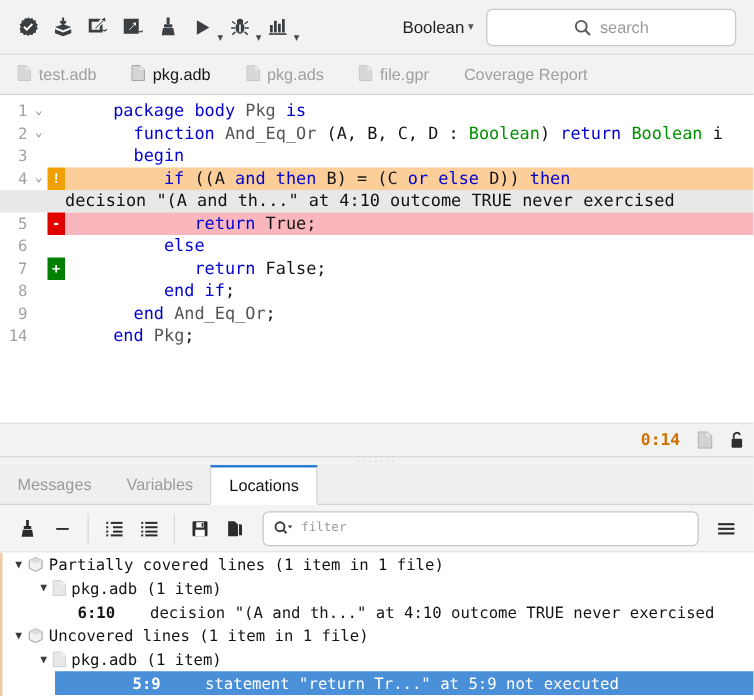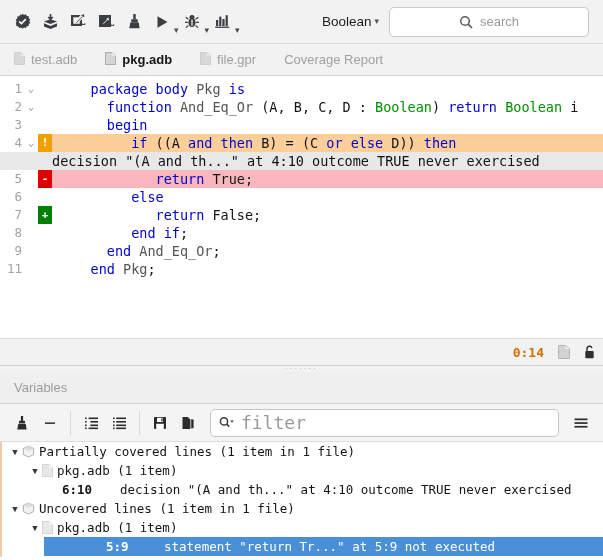--- a/index.html
+++ b/index.html
@@ -63,21 +63,21 @@
     display: flex;
     align-items: stretch;
   }
   .ftab {
     display: flex; align-items: center; gap: 6px;
     padding: 0 14px;
     font-size: 13px;
     color: #a0a0a0;
     cursor: pointer;
   }
-  .ftab.active { color: #151515; font-weight: bold; }
+  .ftab.active { color: #151515; font-weight: normal; }
   .ftab .doc-ico { opacity: .45; }
   .ftab.active .doc-ico { opacity: .8; }
 
   
   #editor {
     position: relative;
     height: 262px;
     background: #ffffff;
     overflow: hidden;
     font-family: "DejaVu Sans Mono", "Liberation Mono", monospace;
@@ -201,21 +201,21 @@
     margin: 0 8px;
     background: #fff;
     border: 1px solid #c6c6c6;
     border-radius: 5px;
     display: flex; align-items: center;
     padding: 0 8px;
     max-width: 360px;
   }
   #filter-text {
     font-family: "DejaVu Sans Mono", monospace;
-    font-size: 18px; color: #9a9a9a; margin-left: 6px;
+    font-size: 10px; color: #9a9a9a; margin-left: 6px;
   }
   #hamburger { margin-left:auto; }
 
   
   #tree {
     background: #ffffff;
     font-family: "DejaVu Sans Mono", monospace;
     font-size: 12.5px;
     color: #141414;
     height: 115px;
@@ -338,20 +338,29 @@
     <span>test.adb</span>
   </div>
   <div class="ftab active">
     <span class="doc-ico">
       <svg width="11" height="13" viewBox="0 0 11 13">
           <path fill="#cfcfcf" stroke="#7f7f7f" stroke-width=".7" d="M.5.5h6.6L10.5 4v8.5H.5z"></path>
           <path fill="#efefef" d="M7 .7V4h3.3z"></path>
         </svg>
     </span>
     <span>pkg.adb</span>
+  </div>
+  <div class="ftab">
+    <span class="doc-ico">
+      <svg width="11" height="13" viewBox="0 0 11 13">
+          <path fill="#b9b9b9" stroke="#8f8f8f" stroke-width=".7" d="M.5.5h6.6L10.5 4v8.5H.5z"></path>
+          <path fill="#e6e6e6" d="M7 .7V4h3.3z"></path>
+        </svg>
+    </span>
+    <span>pkg.ads</span>
   </div>
   <div class="ftab">
     <span class="doc-ico">
       <svg width="11" height="13" viewBox="0 0 11 13">
           <path fill="#b9b9b9" stroke="#8f8f8f" stroke-width=".7" d="M.5.5h6.6L10.5 4v8.5H.5z"></path>
           <path fill="#e6e6e6" d="M7 .7V4h3.3z"></path>
         </svg>
     </span>
     <span>file.gpr</span>
   </div>
@@ -364,21 +373,21 @@
     <div class="crow first"><span class="gut-num">1</span><span class="gut-fold">⌄</span><span class="gut-mark m-none"></span><span class="ctext"><span class="pln">    </span><span class="kw">package</span><span class="pln"> </span><span class="kw">body</span><span class="pln"> </span><span class="idn">Pkg</span><span class="pln"> </span><span class="kw">is</span></span></div>
     <div class="crow"><span class="gut-num">2</span><span class="gut-fold">⌄</span><span class="gut-mark m-none"></span><span class="ctext"><span class="pln">      </span><span class="kw">function</span><span class="pln"> </span><span class="idn">And_Eq_Or</span><span class="pln"> (A, B, C, D : </span><span class="typ">Boolean</span><span class="pln">) </span><span class="kw">return</span><span class="pln"> </span><span class="typ">Boolean</span><span class="pln"> i</span></span></div>
     <div class="crow"><span class="gut-num">3</span><span class="gut-fold"></span><span class="gut-mark m-none"></span><span class="ctext"><span class="pln">      </span><span class="kw">begin</span></span></div>
     <div class="crow"><span class="gut-num">4</span><span class="gut-fold">⌄</span><span class="gut-mark m-partial">!</span><span class="ctext hl-partial"><span class="pln">         </span><span class="kw">if</span><span class="pln"> ((A </span><span class="kw">and</span><span class="pln"> </span><span class="kw">then</span><span class="pln"> B) = (C </span><span class="kw">or</span><span class="pln"> </span><span class="kw">else</span><span class="pln"> D)) </span><span class="kw">then</span></span></div>
     <div class="msgrow">decision "(A and th..." at 4:10 outcome TRUE never exercised</div>
     <div class="crow"><span class="gut-num">5</span><span class="gut-fold"></span><span class="gut-mark m-uncov">-</span><span class="ctext hl-uncov"><span class="pln">            </span><span class="kw">return</span><span class="pln"> True;</span></span></div>
     <div class="crow"><span class="gut-num">6</span><span class="gut-fold"></span><span class="gut-mark m-none"></span><span class="ctext"><span class="pln">         </span><span class="kw">else</span></span></div>
     <div class="crow"><span class="gut-num">7</span><span class="gut-fold"></span><span class="gut-mark m-cov">+</span><span class="ctext"><span class="pln">            </span><span class="kw">return</span><span class="pln"> False;</span></span></div>
     <div class="crow"><span class="gut-num">8</span><span class="gut-fold"></span><span class="gut-mark m-none"></span><span class="ctext"><span class="pln">         </span><span class="kw">end</span><span class="pln"> </span><span class="kw">if</span><span class="pln">;</span></span></div>
     <div class="crow"><span class="gut-num">9</span><span class="gut-fold"></span><span class="gut-mark m-none"></span><span class="ctext"><span class="pln">      </span><span class="kw">end</span><span class="pln"> </span><span class="idn">And_Eq_Or</span><span class="pln">;</span></span></div>
-    <div class="crow"><span class="gut-num">11</span><span class="gut-fold"></span><span class="gut-mark m-none"></span><span class="ctext"><span class="pln">    </span><span class="kw">end</span><span class="pln"> </span><span class="idn">Pkg</span><span class="pln">;</span></span></div>
+    <div class="crow"><span class="gut-num">14</span><span class="gut-fold"></span><span class="gut-mark m-none"></span><span class="ctext"><span class="pln">    </span><span class="kw">end</span><span class="pln"> </span><span class="idn">Pkg</span><span class="pln">;</span></span></div>
   </div>
 
 <div id="statusbar">
   <span id="status-time">0:14</span>
   <span class="sb-ico">
     <svg width="12" height="14" viewBox="0 0 12 14">
         <path fill="#d2d2d2" stroke="#a8a8a8" stroke-width=".8" d="M.5.5h7L11.5 4v9.5H.5z"></path>
         <path fill="#efefef" d="M7.4.8V4h3.4z"></path>
       </svg>
   </span>
@@ -389,21 +398,27 @@
       </svg>
   </span>
 </div>
 
 <div id="splitter">
   <span class="dots">·······</span>
 </div>
 
 <div id="panel-tabs">
   <div class="ptab">
+    <span>Messages</span>
+  </div>
+  <div class="ptab">
     <span>Variables</span>
+  </div>
+  <div class="ptab active">
+    <span>Locations</span>
   </div>
 </div>
 
 <div id="panel-toolbar">
   <div class="pt-ico">
     <svg width="14" height="16" viewBox="0 0 14 16">
         <rect x="5.9" y="1" width="2.2" height="5" fill="#2c2c2c"></rect>
         <rect x="4" y="5.8" width="6" height="2.4" rx=".5" fill="#2c2c2c"></rect>
         <path fill="#2c2c2c" d="M3.3 8.8h7.4l1 5.6H2.3z"></path>
       </svg>

